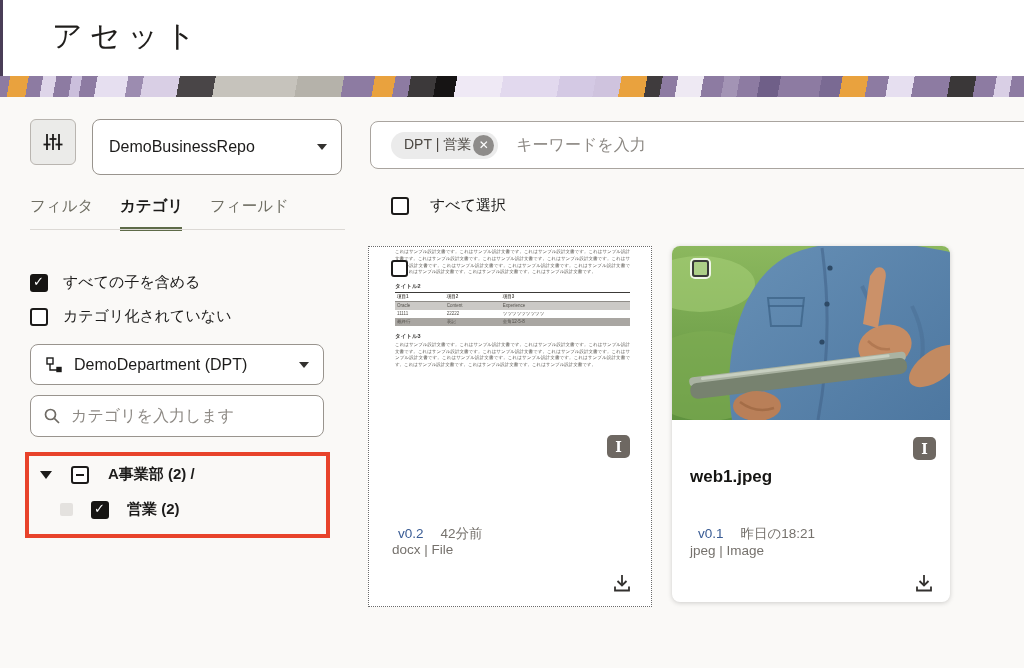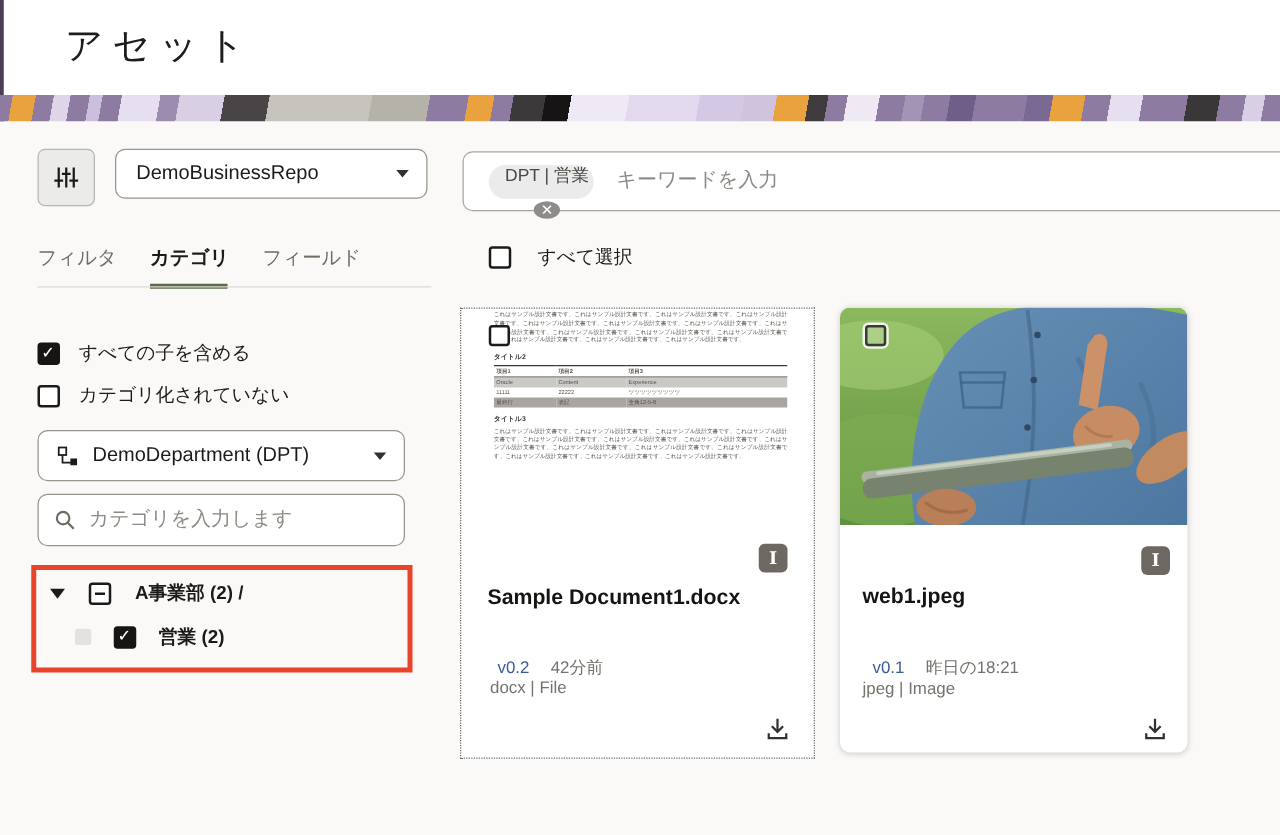--- a/index.html
+++ b/index.html
@@ -20,21 +20,21 @@
     #d4c9e4 54.5% 58%, #cfc3de 58% 60.5%, #e9a23e 60.5% 63%, #3f3b3d 63% 64.5%, #8d7ba2 64.5% 66%,
     #eee9f3 66% 68.5%, #8d7ba2 68.5% 70.5%, #a394b5 70.5% 72%, #8d7ba2 72% 74%, #6f5f88 74% 76%,
     #8d7ba2 76% 80%, #7a6a93 80% 82%, #e9a23e 82% 84.5%, #8d7ba2 84.5% 86.5%, #e6dff0 86.5% 89%,
     #8d7ba2 89% 92.5%, #3a3738 92.5% 95%, #8d7ba2 95% 97%, #d9cfe5 97% 98.5%, #8d7ba2 98.5% 100%); }
 
   
   .filter-btn { position:absolute; left:30px; top:119px; width:46px; height:46px; background:#ebebe9;
                 border:1px solid #b9b5b0; border-radius:6px; display:flex; align-items:center; justify-content:center; cursor:pointer; }
   .select-box { position:absolute; background:#fff; border:1px solid #99948e; border-radius:8px;
                 display:flex; align-items:center; font-size:16px; color:#1c1b1a; cursor:pointer; }
-  .repo-select { left:92px; top:119px; width:250px; height:40px; padding:0 14px 0 16px; }
+  .repo-select { left:92px; top:119px; width:250px; height:56px; padding:0 14px 0 16px; }
   .caret { width:0; height:0; border-left:5px solid transparent; border-right:5px solid transparent;
            border-top:6px solid #33312f; margin-left:auto; }
   .tabs { position:absolute; left:30px; top:196px; width:315px; height:20px; }
   .tab { position:absolute; top:0; font-size:15.5px; color:#6f6e63; cursor:pointer; white-space:nowrap; }
   .tab.active { color:#1c1b1a; font-weight:700; }
   .tab-underline { position:absolute; left:120px; top:227px; width:62px; height:4px; background:#5e6b49; }
   .tab-divider { position:absolute; left:30px; top:229px; width:315px; height:1px; background:#dcd9d5; }
 
   .cb-row { position:absolute; display:flex; align-items:center; gap:15px; font-size:15px; cursor:pointer; }
   .cbox { width:18px; height:18px; border-radius:3px; flex:0 0 auto; position:relative; }
@@ -53,22 +53,22 @@
 
   .red-box { position:absolute; left:25px; top:452px; width:305px; height:86px; border:4px solid #e8432b; }
   .tree-row { position:absolute; display:flex; align-items:center; font-size:15px; font-weight:600; color:#1c1b1a; }
   .tri-down { width:0; height:0; border-left:6px solid transparent; border-right:6px solid transparent;
               border-top:8px solid #1c1b1a; cursor:pointer; }
   .ghost-sq { width:13px; height:13px; background:#e4e2df; border-radius:2px; }
 
   
   .main-search { position:absolute; left:370px; top:121px; width:660px; height:48px; background:#fff;
                  border:1px solid #a9a49f; border-radius:8px 0 0 8px; display:flex; align-items:center; padding:0 12px 0 20px; gap:18px; }
-  .chip { display:flex; align-items:center; gap:11px; background:#ebebeb; border-radius:14px;
-          height:27px; padding:0 4px 0 13px; font-size:14px; color:#4a4641; white-space:nowrap;flex-direction:column; }
+  .chip { display:flex; align-items:center; gap:2px; background:#ebebeb; border-radius:14px;
+          height:27px; padding:0 4px 0 13px; font-size:14px; color:#4a4641; white-space:nowrap; }
   .chip-x { width:21px; height:21px; border-radius:50%; background:#8e8c8a; color:#fff; font-size:12px;
             font-weight:700; display:flex; align-items:center; justify-content:center; cursor:pointer; }
 
   .select-all { position:absolute; left:391px; top:196px; display:flex; align-items:center; gap:21px;
                 font-size:15px; font-weight:400; cursor:pointer; }
 
   
   .card1 { position:absolute; left:368px; top:246px; width:284px; height:361px; background:#fff;
            border:1px dotted #6b6b6b; }
   .card2 { position:absolute; left:672px; top:246px; width:278px; height:356px; background:#fff;
@@ -219,21 +219,20 @@
         <td>表記</td>
         <td>全角12-5-8</td>
       </tr>
     </tbody>
       </table>
     <div class="doc-h">タイトル3</div>
     <div>これはサンプル設計文書です。これはサンプル設計文書です。これはサンプル設計文書です。これはサンプル設計文書です。これはサンプル設計文書です。これはサンプル設計文書です。これはサンプル設計文書です。これはサンプル設計文書です。これはサンプル設計文書です。これはサンプル設計文書です。これはサンプル設計文書です。これはサンプル設計文書です。これはサンプル設計文書です。これはサンプル設計文書です。</div>
   </div>
   <span class="thumb-cb" style="left:22px; top:13px;"></span>
   <span class="i-badge" style="left:238px; top:188px;">I</span>
-  <div class="card-title" style="left:21px; top:221px;">Sample Document1.docx</div>
   <div class="meta-row" style="left:21px; top:278px;">
     <span class="ver">v0.2</span><span>42分前</span>
   </div>
   <div class="meta-row" style="left:23px; top:295px;">docx | File</div>
   <span class="dl-btn" style="left:242px; top:325px;">
     <svg width="22" height="22" viewBox="0 0 22 22">
       <g stroke="#33312f" stroke-width="1.8" fill="none">
         <line x1="11" y1="3" x2="11" y2="13"></line>
         <path d="M6.5 9 L11 13.5 L15.5 9"></path>
         <path d="M4 14.5 v4 h14 v-4"></path>

